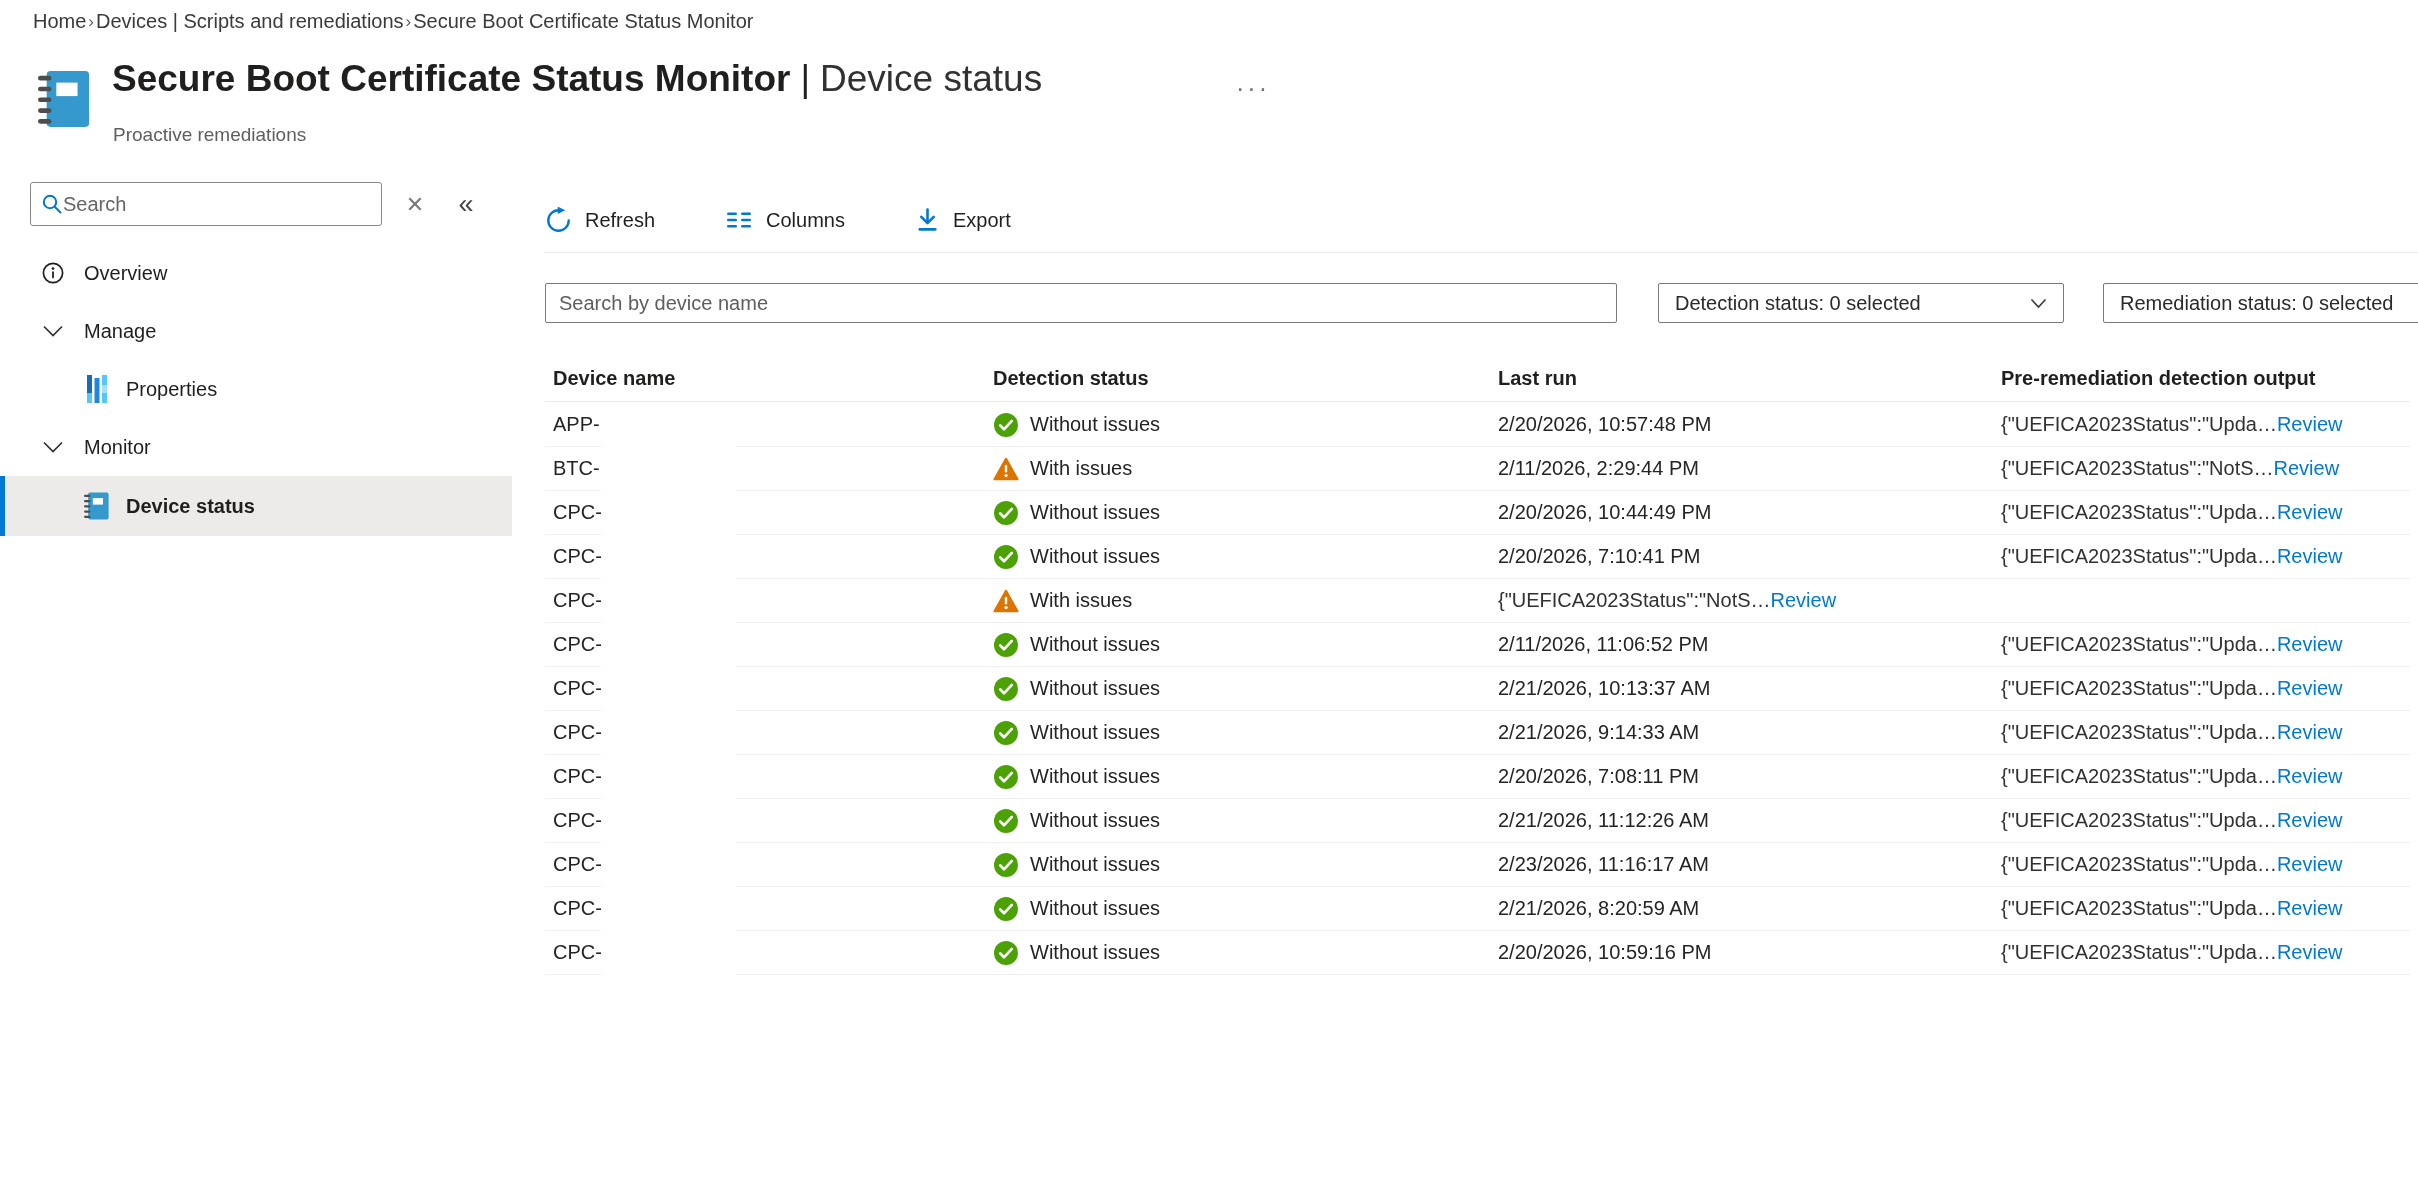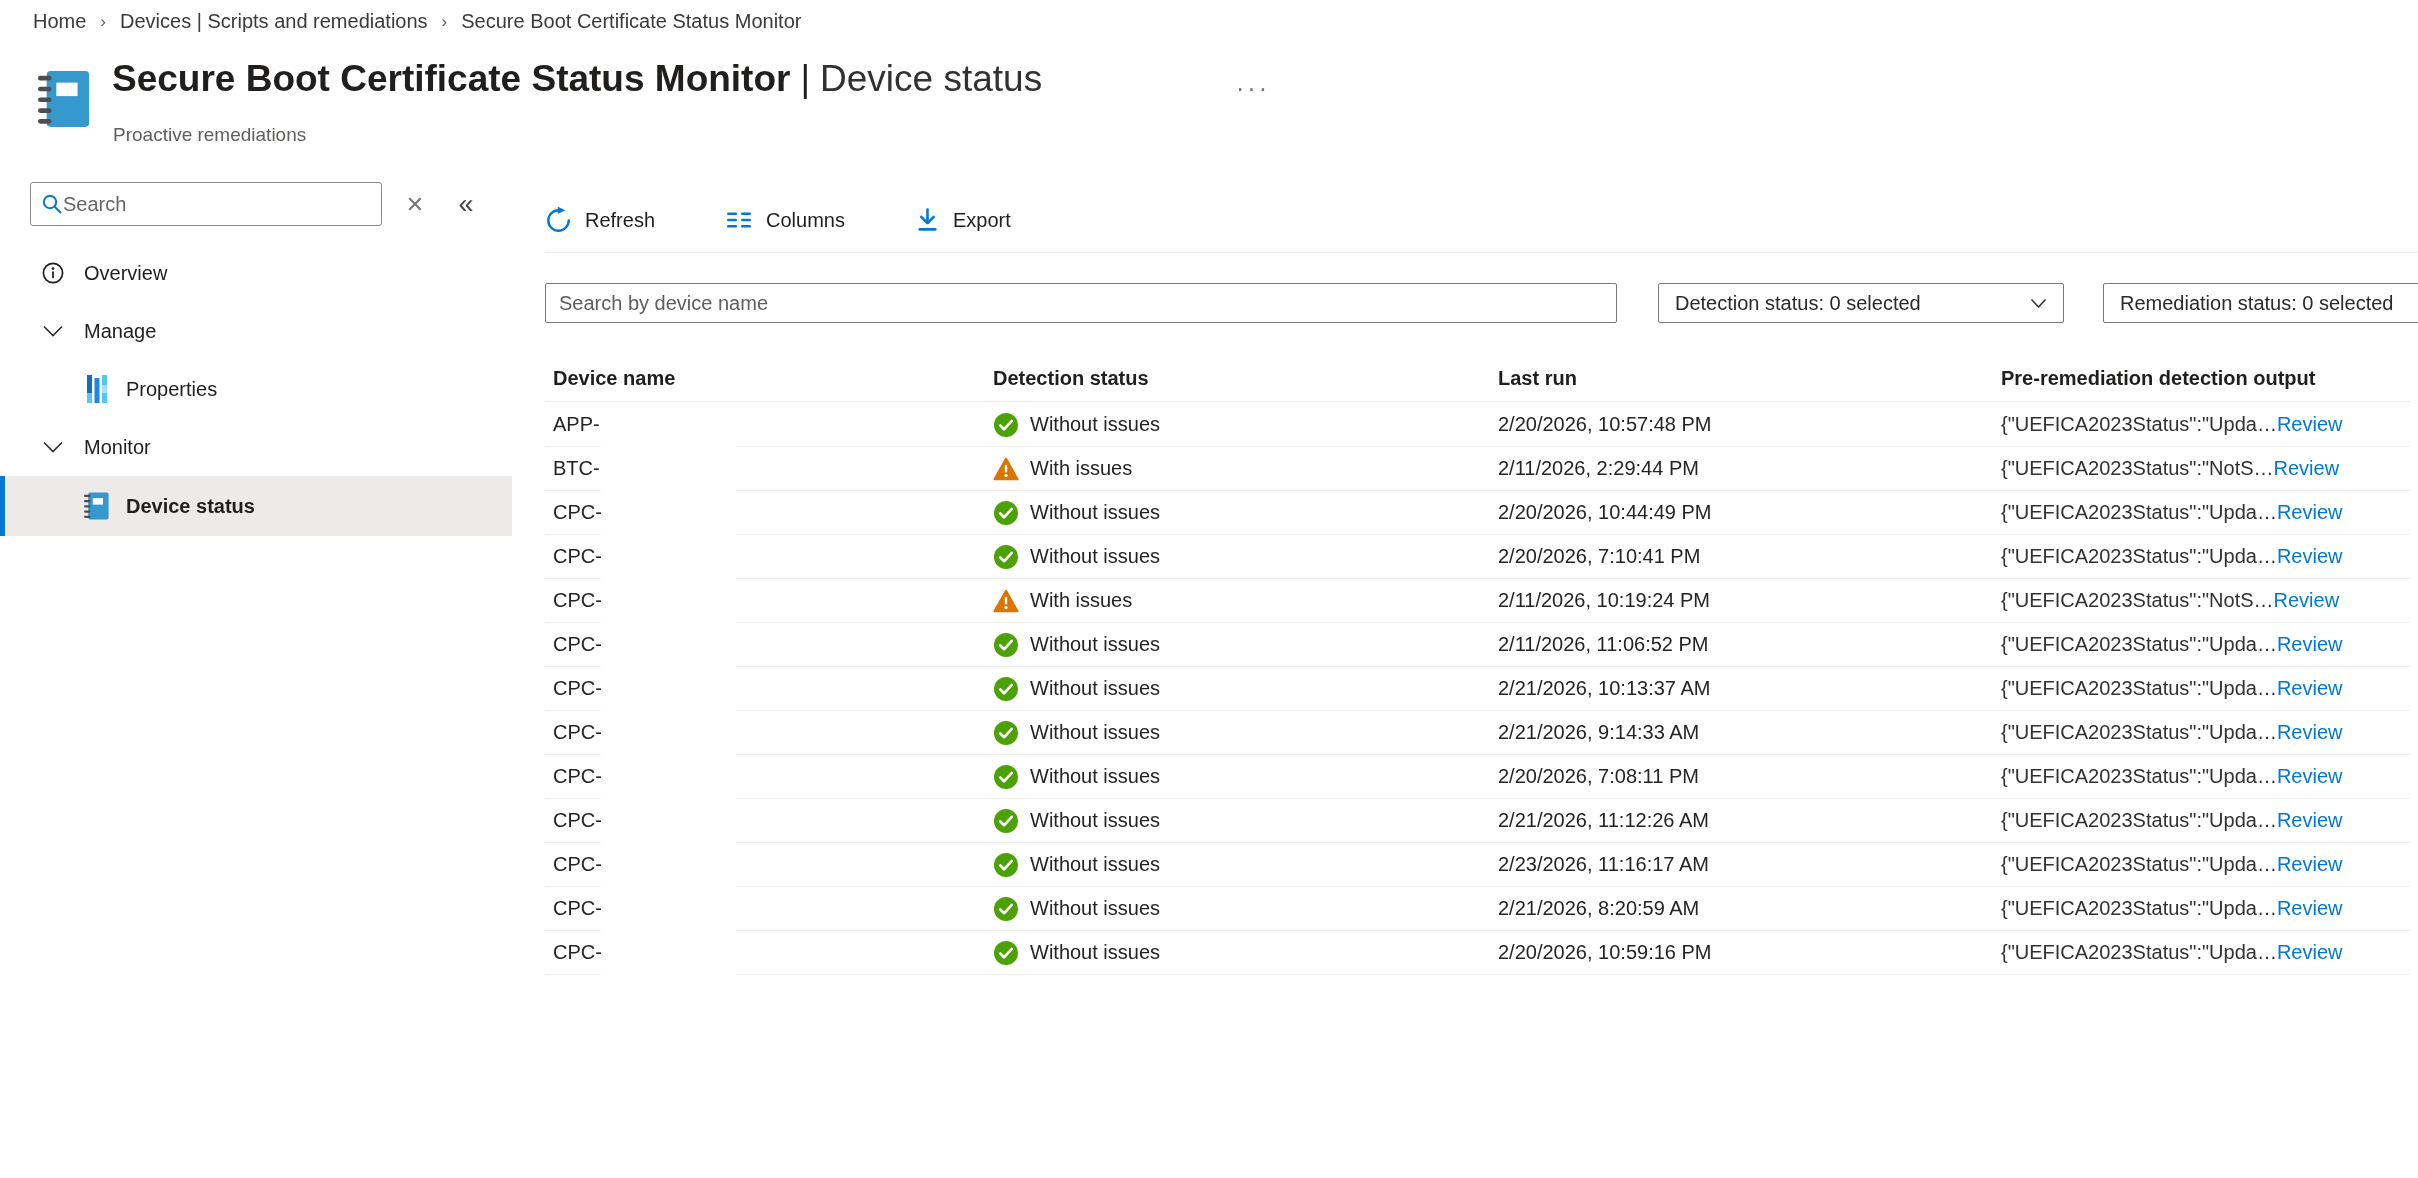--- a/index.html
+++ b/index.html
@@ -1,20 +1,20 @@
 <!DOCTYPE html>
 <html style="--accent: #0078d4; --link: #0078d4; --success: #4ca106; --warning: #db7500; --icon-blue: #3599cd;"><head>
 <meta charset="utf-8">
 <style>
   * { margin:0; padding:0; box-sizing:border-box; }
   html,body { width:2418px; height:1178px; overflow:hidden; background:#fff;
               font-family:"Liberation Sans","DejaVu Sans",sans-serif; color:#252423; }
 
   
-  .breadcrumb { position:absolute; left:33px; top:10px; display:flex; align-items:center; gap:14px;
+  .breadcrumb { position:absolute; left:33px; top:10px; display:flex; align-items:center; gap:2px;
                 font-size:20px; color:#3b3a39; }
   .crumb { cursor:pointer; white-space:nowrap; }
   .crumb-sep { color:#605e5c; font-size:17px; }
 
   
   .page-icon { position:absolute; left:38px; top:70px; }
   .page-title { position:absolute; left:112px; top:58px; font-size:37px; color:#201f1e; white-space:nowrap; }
   .page-title .t-main { font-weight:700; }
   .page-title .t-pipe { font-weight:400; color:#201f1e; padding:0 10px; }
   .page-title .t-sec  { font-weight:400; color:#323130; }
@@ -325,21 +325,20 @@
 
       <span>
         <svg width="26" height="24" viewBox="0 0 24 22">
           <path d="M12 1.6 L22.6 20.4 L1.4 20.4 Z" fill="var(--warning,#db7500)" stroke="var(--warning,#db7500)" stroke-width="2" stroke-linejoin="round"></path>
           <rect x="10.9" y="7" width="2.2" height="7.2" rx="1.1" fill="#fff"></rect>
           <circle cx="12" cy="17" r="1.5" fill="#fff"></circle>
         </svg>
       </span>
       <span>With issues</span>
     </div>
-    <div>2/11/2026, 10:19:24 PM</div>
     <div class="cell-output">
       <span class="out-txt">{"UEFICA2023Status":"NotS…</span>
           <a class="review">Review</a>
     </div>
   </div>
 
   <div class="row">
     <div>CPC-</div>
     <div class="cell-status">
       <span>

